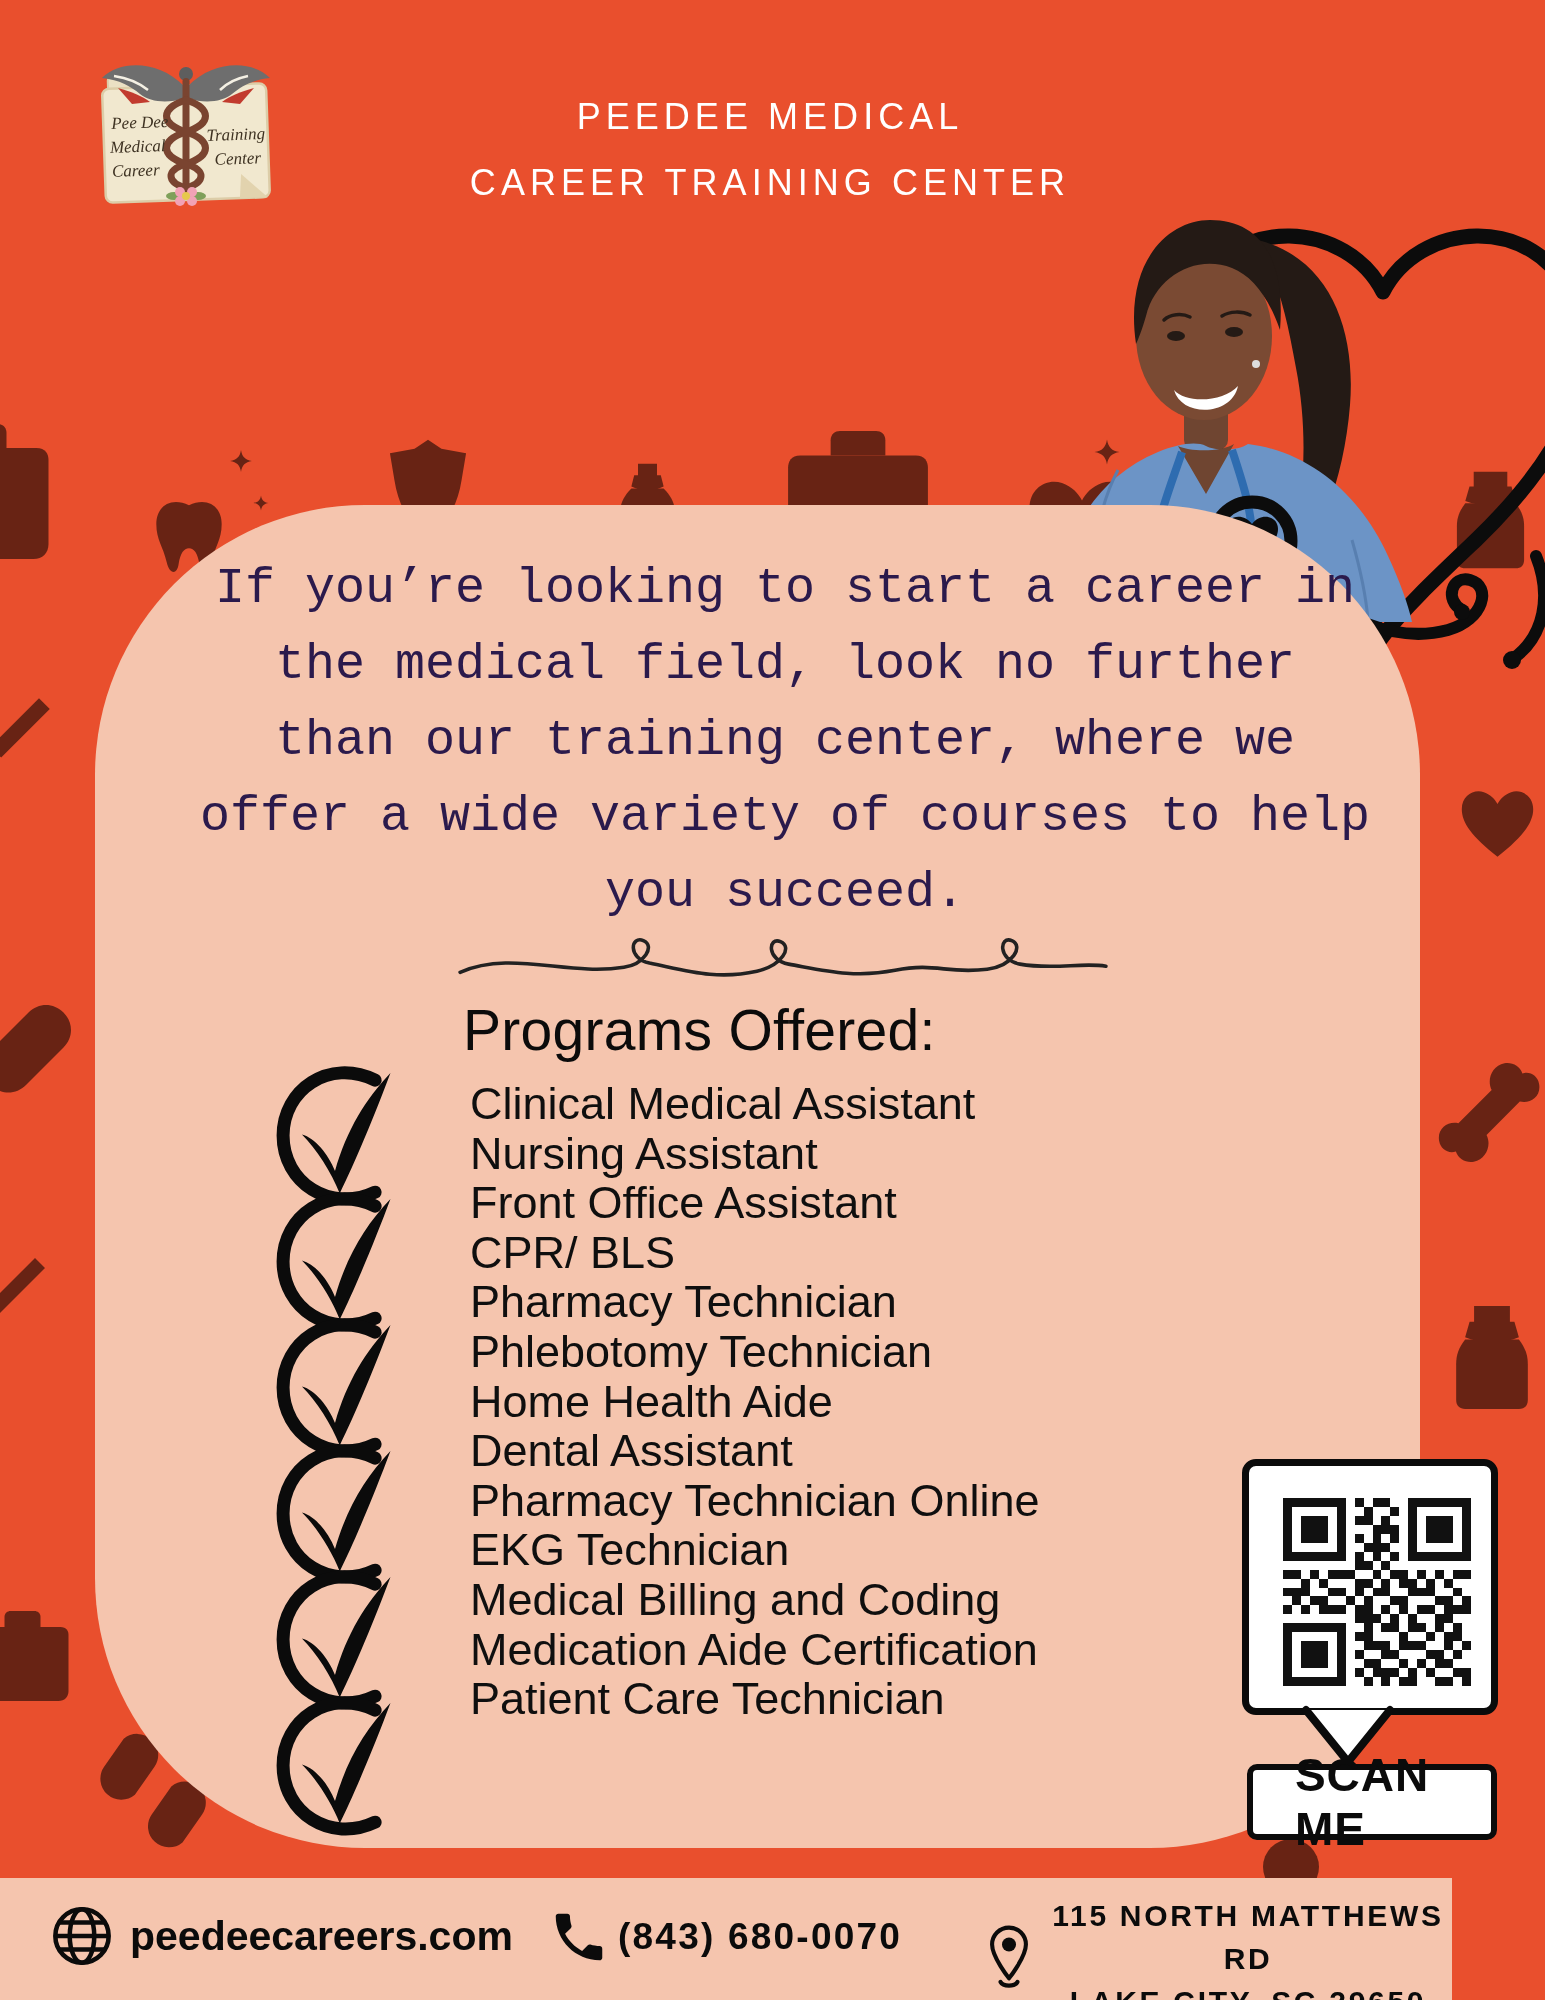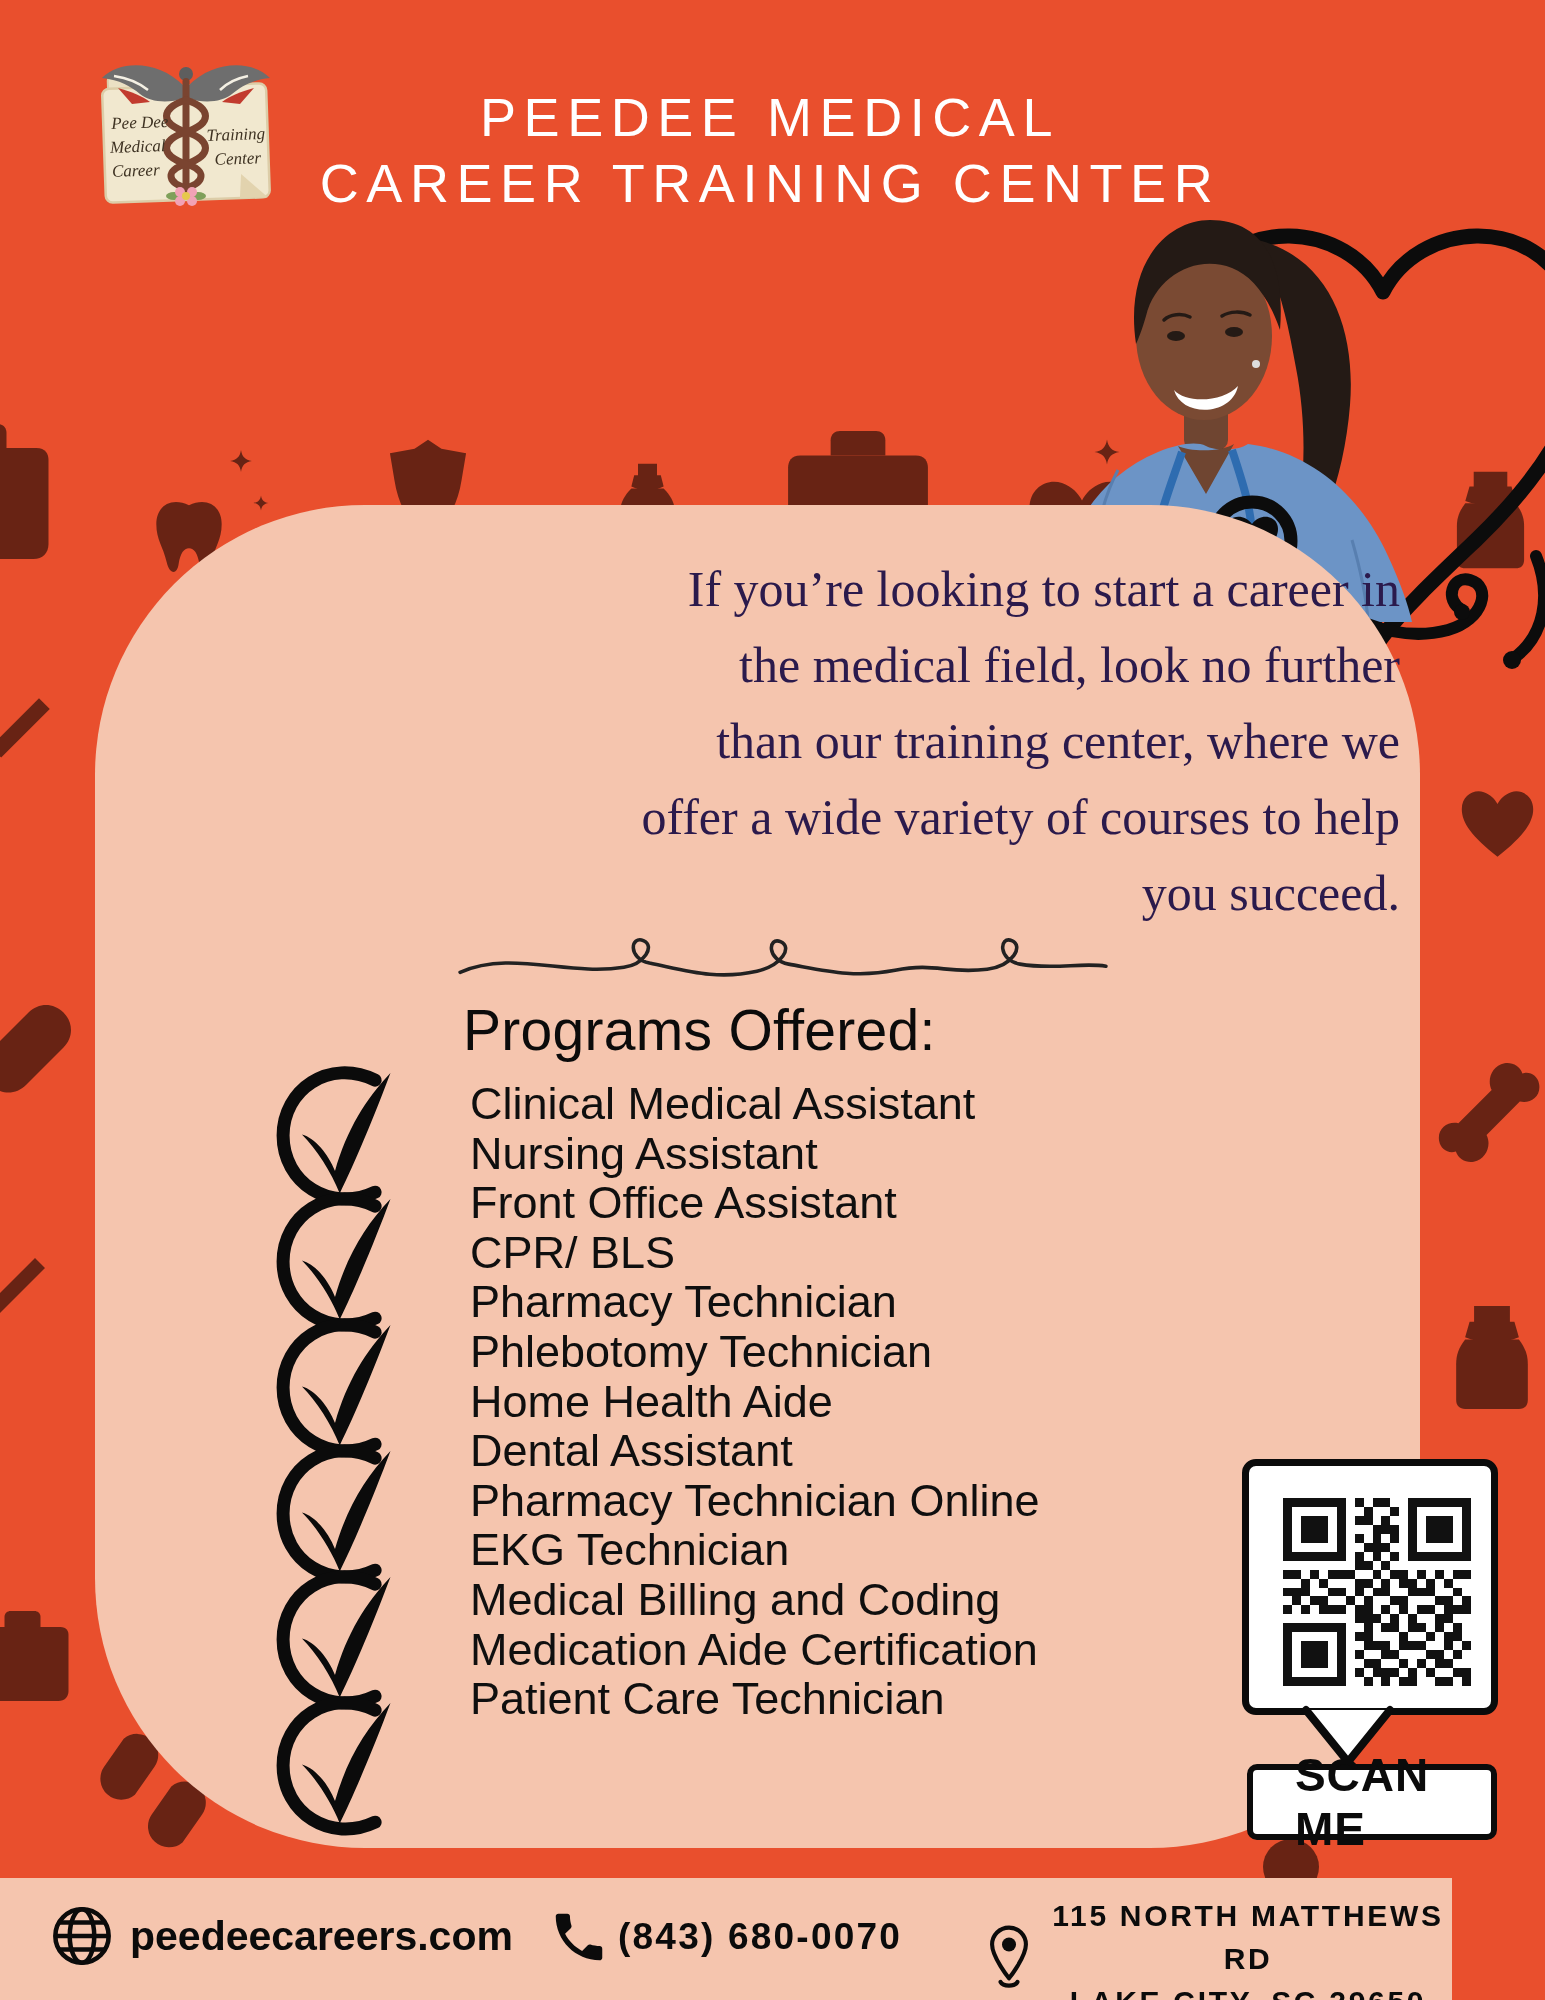--- a/index.html
+++ b/index.html
@@ -14,28 +14,28 @@
     font-family:"Liberation Sans","DejaVu Sans",sans-serif;
   }
   
   svg.deco{position:absolute;inset:0;width:100%;height:100%;opacity:.55;}
   
   .logo{position:absolute;left:88px;top:44px;width:196px;height:170px;}
   .logo svg{width:100%;height:100%;}
   .logo-script{font-family:"Liberation Serif","DejaVu Serif",serif;font-style:italic;font-size:17px;fill:#3E3222;}
   
   .title{position:absolute;left:240px;top:84px;width:1060px;text-align:center;color:#fff;
-         font-size:54px;font-weight:400;letter-spacing:.14em;line-height:66px;}
+         font-size:36px;font-weight:400;letter-spacing:.14em;line-height:66px;}
   
   svg.heart-photo{position:absolute;left:900px;top:180px;width:645px;height:600px;overflow:visible;}
   
   .panel{position:absolute;left:95px;top:505px;width:1325px;height:1343px;
          background:var(--panel);border-radius:270px;}
-  .intro{position:absolute;left:75px;top:46px;width:1230px;text-align:right;
-         font-family:Liberation Serif, serif;
+  .intro{position:absolute;left:75px;top:46px;width:1230px;text-align:center;
+         font-family:Liberation Mono, monospace;
          font-size:50px;line-height:76px;color:var(--intro_text);}
   svg.divider{position:absolute;left:360px;top:428px;width:655px;height:52px;}
   .divider path{stroke:#222;stroke-width:3.5;fill:none;stroke-linecap:round;}
   .heading{position:absolute;left:368px;top:492px;font-size:57px;font-weight:400;color:#0b0b0b;letter-spacing:.005em;}
   .programs{position:absolute;left:375px;top:574px;list-style:none;
             font-size:45px;line-height:49.6px;color:#0f0f0f;}
   .checks{position:absolute;left:181px;top:553px;width:120px;height:800px;}
   .check{position:absolute;left:0;width:118px;height:154px;}
   .check.c2{top:126px}.check.c3{top:252px}.check.c4{top:378px}.check.c5{top:504px}.check.c6{top:630px}
   .check svg{width:100%;height:100%;}

